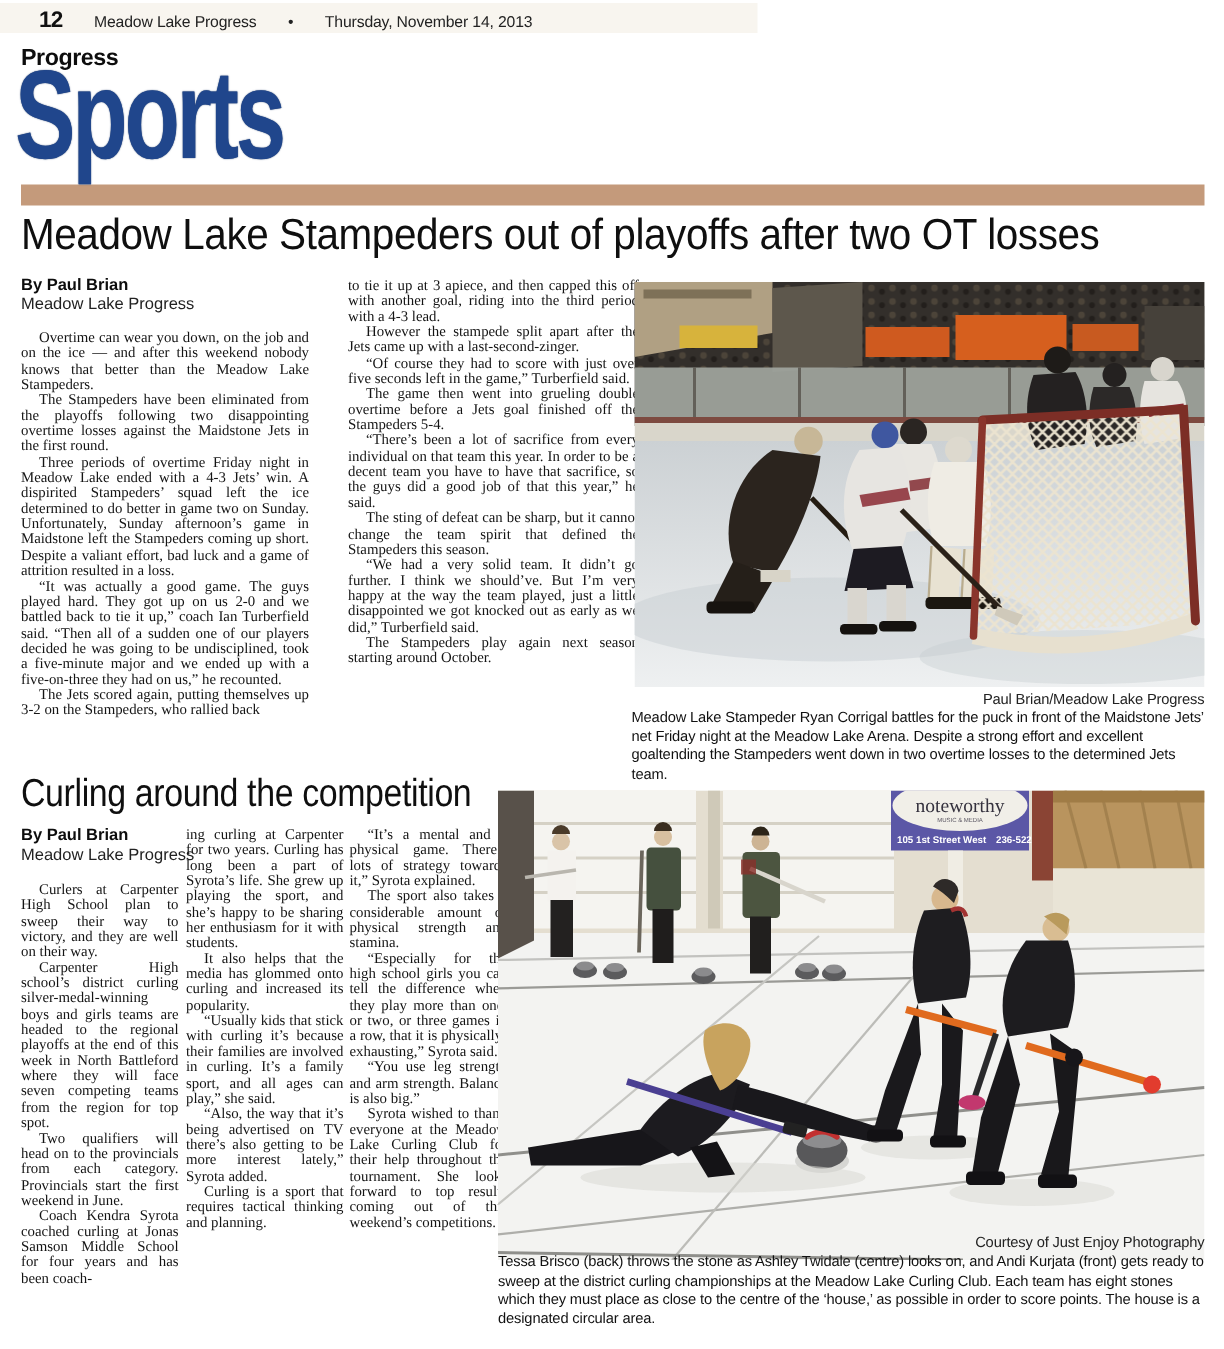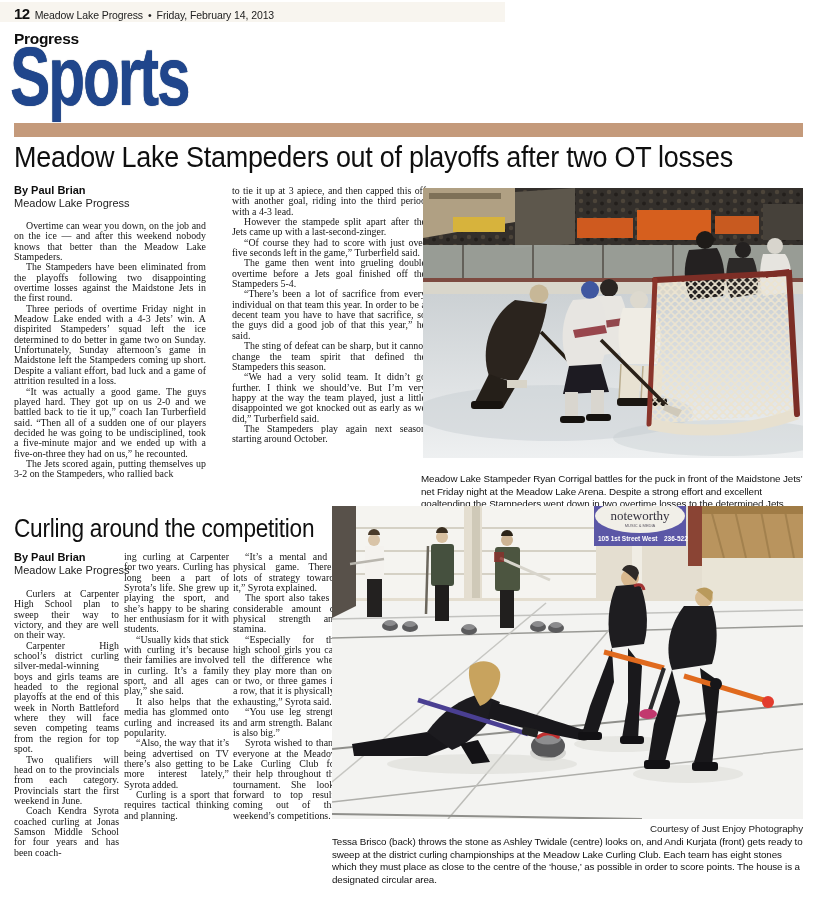--- a/index.html
+++ b/index.html
@@ -5,21 +5,21 @@
   * { margin:0; padding:0; box-sizing:border-box; }
   html,body { background:#ffffff; }
   .page {
     position:relative; width:816px; height:899px; background:#fff;
     font-family:"Liberation Sans", sans-serif; color:#1a1a1a; overflow:hidden;
   }
   .abs { position:absolute; }
 
   
   .mast-bg { left:0; top:2px; width:505px; height:20px; background:#f8f5ef; }
-  .topline { left:14px; top:5px; display:flex; align-items:baseline; gap:5px; white-space:nowrap; }
+  .topline { left:26px; top:5px; display:flex; align-items:baseline; gap:21px; white-space:nowrap; }
   .topline .pnum { font-size:15px; font-weight:bold; letter-spacing:-0.5px; color:#111; }
   .topline .small { font-size:10.5px; color:#222; letter-spacing:-0.1px; }
   .kicker { left:14px; top:30px; font-size:15.5px; font-weight:bold; color:#0d0d0d; letter-spacing:-0.3px;text-align:center; }
   .sports {
     left:10px; top:34px; font-size:84px; line-height:84px; font-weight:bold;
     color:#20468c; letter-spacing:-3px; transform:scaleX(0.72); transform-origin:0 0;
     white-space:nowrap; z-index:2; text-shadow:0 0 1px #16315f;
   }
   .tanbar { left:14px; top:123px; width:789px; height:14px; background:#c49a7b; z-index:1; }
 
@@ -42,40 +42,40 @@
   .bodycol p { text-indent:12px; }
   .bodycol p.noind { text-indent:0; }
   .a1c1 { left:14px;  top:221px; width:192px; }
   .a1c2 { left:232px; top:186px; width:194px; }
   .a2c1 { left:14px;  top:589px; width:105px; }
   .a2c2 { left:124px; top:552px; width:105px; }
   .a2c3 { left:233px; top:552px; width:105px; }
 
   
   .fig1 { left:423px; top:188px; width:380px; height:270px; }
-  .fig2 { left:332px; top:506px; width:471px; height:313px; }
+  .fig2 { left:332px; top:527px; width:471px; height:313px; }
   .credit { font-size:9.8px; color:#222; text-align:right; letter-spacing:-0.1px; }
   .credit1 { left:423px; top:461px; width:380px; }
   .credit2 { left:330px; top:823px; width:473px; }
   .caption { font-size:9.8px; line-height:12.6px; color:#111; letter-spacing:-0.1px; }
   .caption1 { left:421px; top:473px; width:383px; }
   .caption2 { left:332px; top:836px; width:473px; }
   svg { display:block; }
 </style>
 </head>
 <body>
 
 <div class="page">
 
   <div class="abs mast-bg"></div>
   <div class="abs topline">
     <span class="pnum">12</span>
     <span class="small">Meadow Lake Progress</span>
     <span class="small">•</span>
-    <span class="small">Friday, February 14, 2013</span>
+    <span class="small">Thursday, November 14, 2013</span>
   </div>
   <div class="abs kicker">Progress</div>
   <div class="abs sports">Sports</div>
   <div class="abs tanbar"></div>
 
   <div class="abs h1a">Meadow Lake Stampeders out of playoffs after two OT losses</div>
   <div class="abs byline byline1">
     <span class="by">By Paul Brian</span>
     <span class="org">Meadow Lake Progress</span>
   </div>
@@ -191,38 +191,39 @@
         <path d="M146,178 L140,206 L186,204 L178,176 Z" fill="#1d1b22"></path>
         <rect x="142" y="204" width="13" height="26" fill="#d9d6cf"></rect>
         <rect x="168" y="202" width="13" height="26" fill="#d9d6cf"></rect>
         <rect x="137" y="228" width="25" height="7" rx="3" fill="#15120f"></rect>
         <rect x="163" y="226" width="25" height="7" rx="3" fill="#15120f"></rect>
         <line x1="178" y1="152" x2="244" y2="218" stroke="#2a2118" stroke-width="3.5"></line>
         <path d="M242,216 l17,6 l-4,7 l-15,-7 z" fill="#cfc9ba"></path>
       </g>
     </svg>
   </div>
+  <div class="abs credit credit1">Paul Brian/Meadow Lake Progress</div>
   <div class="abs caption caption1">Meadow Lake Stampeder Ryan Corrigal battles for the puck in front of the Maidstone Jets’ net Friday night at the Meadow Lake Arena. Despite a strong effort and excellent goaltending the Stampeders went down in two overtime losses to the determined Jets team.</div>
 
   <div class="abs h2a">Curling around the competition</div>
   <div class="abs byline byline2">
     <span class="by">By Paul Brian</span>
     <span class="org">Meadow Lake Progress</span>
   </div>
 
   <div class="abs bodycol a2c1">
     <p>Curlers at Carpenter High School plan to sweep their way to victory, and they are well on their way.</p>
     <p>Carpenter High school’s district curling silver-medal-winning boys and girls teams are headed to the regional playoffs at the end of this week in North Battleford where they will face seven competing teams from the region for top spot.</p>
     <p>Two qualifiers will head on to the provincials from each category. Provincials start the first weekend in June.</p>
     <p>Coach Kendra Syrota coached curling at Jonas Samson Middle School for four years and has been coach-</p>
   </div>
   <div class="abs bodycol a2c2">
     <p class="noind">ing curling at Carpenter for two years. Curling has long been a part of Syrota’s life. She grew up playing the sport, and she’s happy to be sharing her enthusiasm for it with students.</p>
+    <p>It also helps that the media has glommed onto curling and increased its popularity.</p>
     <p>“Usually kids that stick with curling it’s because their families are involved in curling. It’s a family sport, and all ages can play,” she said.</p>
-    <p>It also helps that the media has glommed onto curling and increased its popularity.</p>
     <p>“Also, the way that it’s being advertised on TV there’s also getting to be more interest lately,” Syrota added.</p>
     <p>Curling is a sport that requires tactical thinking and planning.</p>
   </div>
   <div class="abs bodycol a2c3">
     <p>“It’s a mental and a physical game. There’s lots of strategy towards it,” Syrota explained.</p>
     <p>The sport also takes a considerable amount of physical strength and stamina.</p>
     <p>“Especially for the high school girls you can tell the difference when they play more than one, or two, or three games in a row, that it is physically-exhausting,” Syrota said.</p>
     <p>“You use leg strength and arm strength. Balance is also big.”</p>
     <p>Syrota wished to thank everyone at the Meadow Lake Curling Club for their help throughout the tournament. She looks forward to top results coming out of this weekend’s competitions.</p>
   </div>

